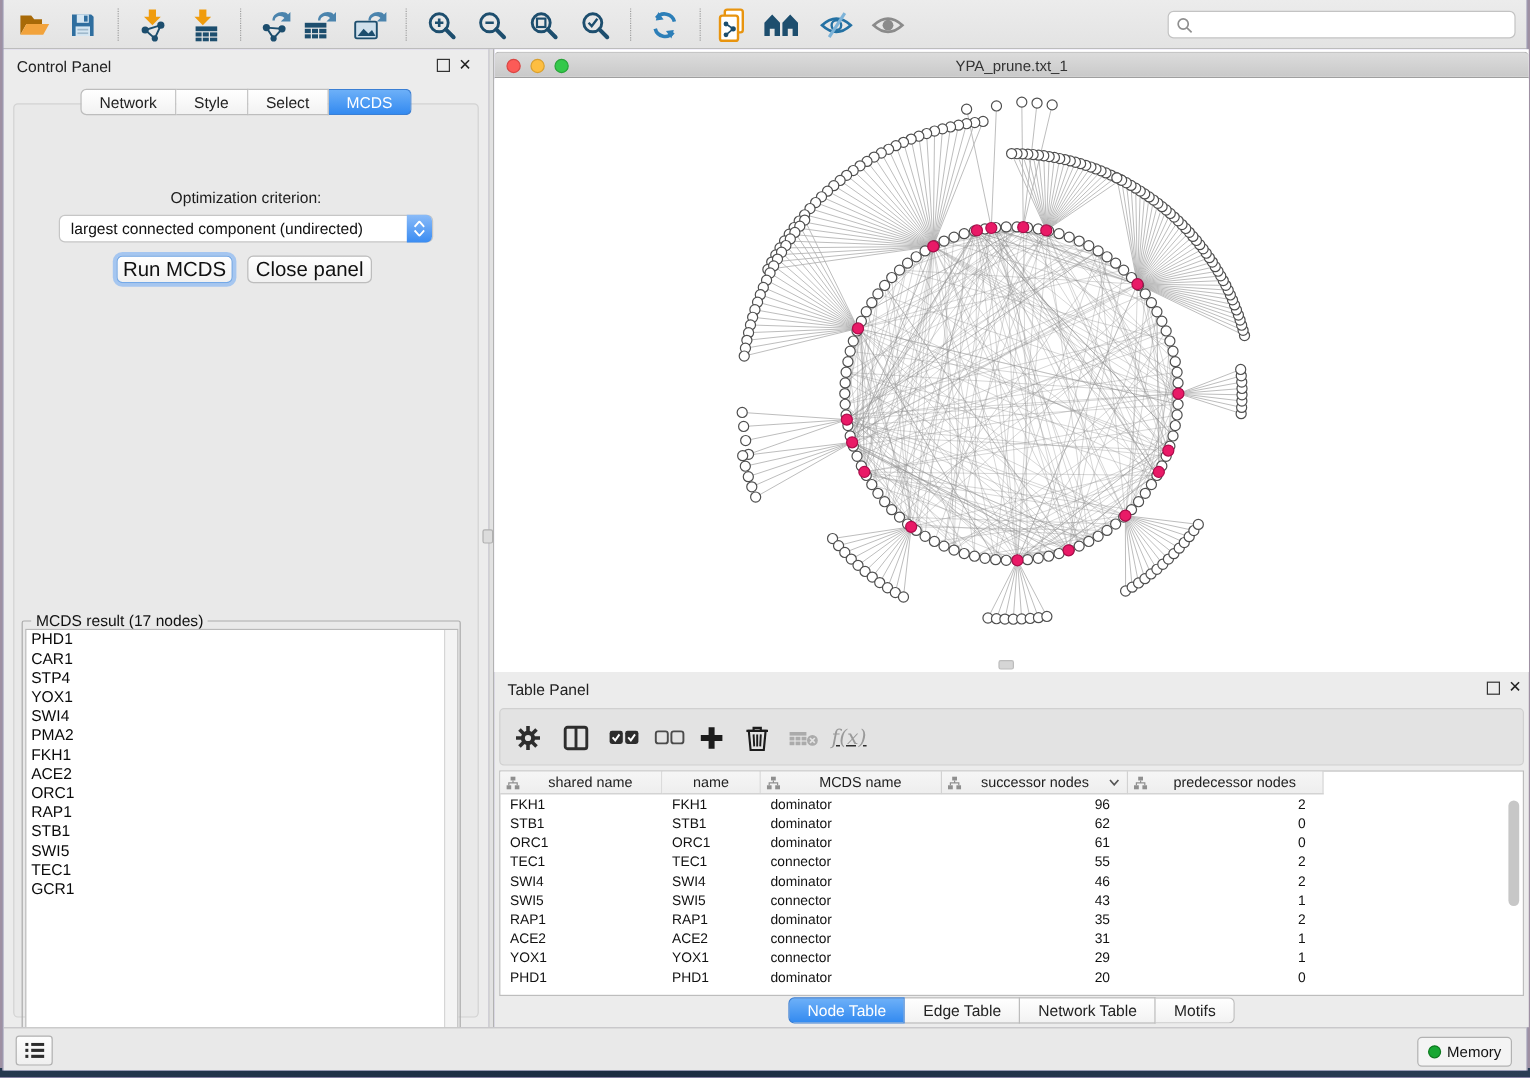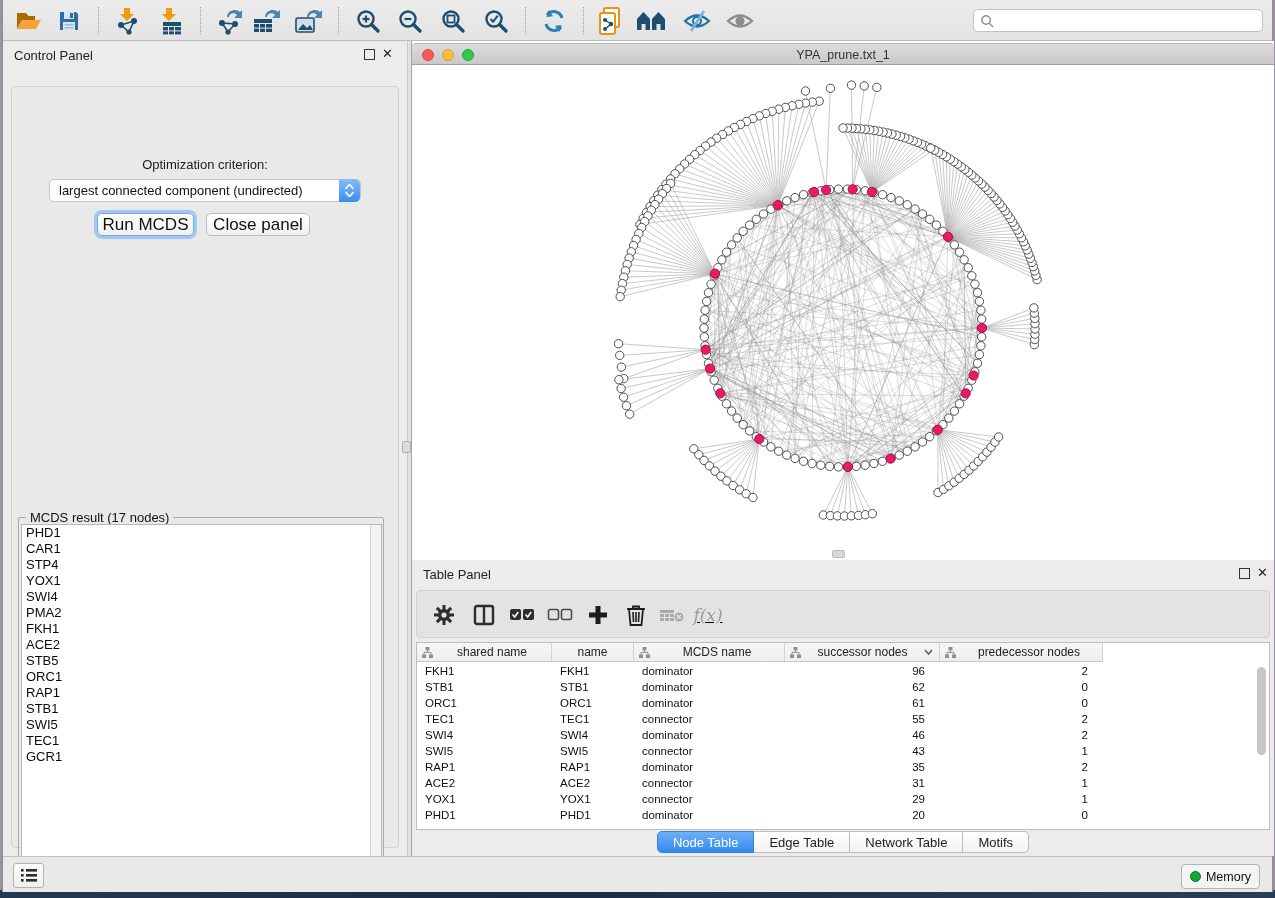--- a/index.html
+++ b/index.html
@@ -48,21 +48,21 @@
   #network-window { position:absolute; left:409px; top:41px; width:862px; height:519px; background:#fff; }
   #net-titlebar { position:absolute; left:0; top:2px; width:100%; height:22px; background:linear-gradient(#dcdcdc,#c9c9c9); border-top:1px solid #b5b5b5; border-bottom:1px solid #9f9f9f; border-radius:4px 4px 0 0; }
   .tl { position:absolute; top:5px; width:12px; height:12px; border-radius:50%; }
   #net-title { position:absolute; left:0; right:0; top:4px; text-align:center; font-size:12.5px; color:#333; }
   #net-canvas { position:absolute; left:0; top:25px; width:862px; height:494px; background:#fff; }
   #hgrip { position:absolute; left:420px; bottom:2px; width:13px; height:8px; background:#d6d6d6; border:1px solid #bcbcbc; border-radius:2px; }
 
   
   #table-panel { position:absolute; left:409px; top:560px; width:862px; height:296px; background:#ececec; }
   #tp-toolbar { position:absolute; left:4px; top:30px; width:854px; height:48px; background:#e3e3e3; border:1px solid #d0d0d0; border-radius:4px; }
-  .tpbtn { position:absolute; top:9px; width:30px; height:30px; display:flex; align-items:center; justify-content:center;text-decoration:underline; }
+  .tpbtn { position:absolute; top:9px; width:30px; height:30px; display:flex; align-items:center; justify-content:flex-start;text-decoration:underline; }
   #tp-table { position:absolute; left:4px; top:82px; width:854px; height:188px; background:#fff; border:1px solid #bdbdbd; }
   #tp-header { position:absolute; left:0; top:0; height:19px; display:flex; }
   .hcell { height:19px; background:linear-gradient(#f6f6f6,#eeeeee); border-right:1px solid #d2d2d2; border-bottom:1px solid #c9c9c9; display:flex; align-items:center; font-size:12px; color:#222; position:relative; }
   .hcell .hicon { margin-left:5px; }
   .hcell .hlabel { flex:1; text-align:center; padding:0 4px; }
   .trow { position:absolute; left:0; height:16px; display:flex; }
   .tcell { font-size:11.5px; color:#111; line-height:16px; white-space:nowrap; overflow:hidden; }
   .tcell.num { text-align:right; padding-right:15px; }
   .tcell.txt { padding-left:8px; }
   #tp-scroll { position:absolute; right:2px; top:22px; width:11px; height:160px; }
@@ -258,30 +258,35 @@
         <div id="mcds-list">
           <div class="sb"></div>
         <div class="mcds-item">PHD1</div>
             <div class="mcds-item">CAR1</div>
             <div class="mcds-item">STP4</div>
             <div class="mcds-item">YOX1</div>
             <div class="mcds-item">SWI4</div>
             <div class="mcds-item">PMA2</div>
             <div class="mcds-item">FKH1</div>
             <div class="mcds-item">ACE2</div>
-            <div class="mcds-item">STB5</div>
             <div class="mcds-item">ORC1</div>
             <div class="mcds-item">RAP1</div>
             <div class="mcds-item">STB1</div>
             <div class="mcds-item">SWI5</div>
             <div class="mcds-item">TEC1</div>
             <div class="mcds-item">GCR1</div>
           </div>
       </div>
     </div>
+    <div id="cp-tabs">
+        <div class="seg-btn">Network</div>
+        <div class="seg-btn">Style</div>
+        <div class="seg-btn">Select</div>
+        <div class="seg-btn active">MCDS</div>
+      </div>
   </div>
 
   <div id="vsplit">
       <div class="grip"></div>
     </div>
 
   <div id="network-window">
     <div id="net-titlebar">
       <div class="tl" style="left:10px;background:#fc5b57;border:1px solid #d94643"></div>
       <div class="tl" style="left:30px;background:#fdbe41;border:1px solid #d8a030"></div>

